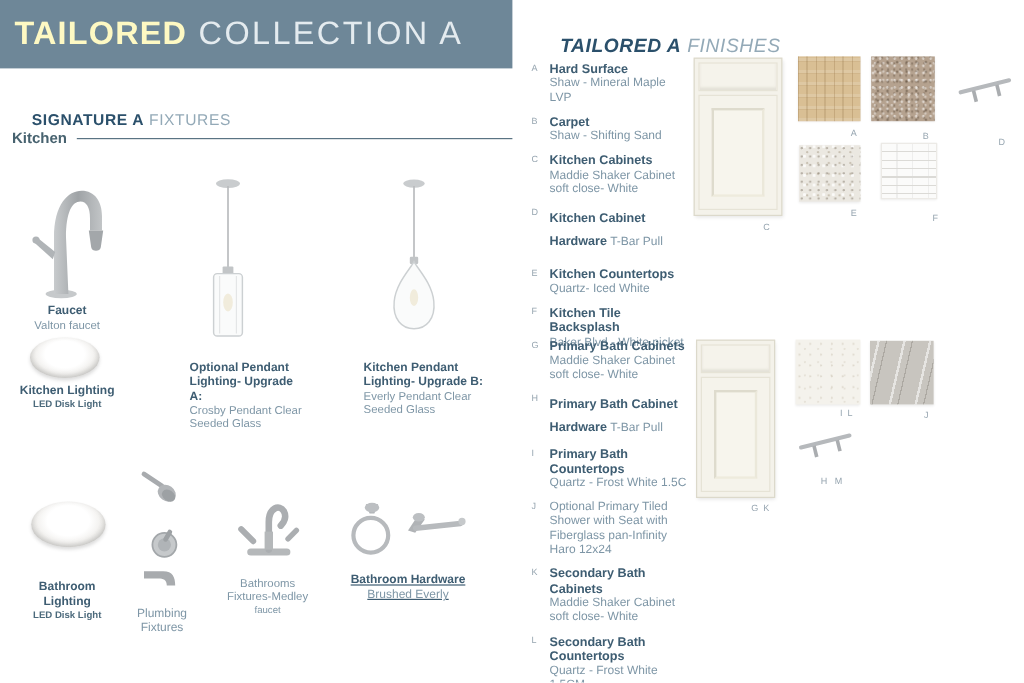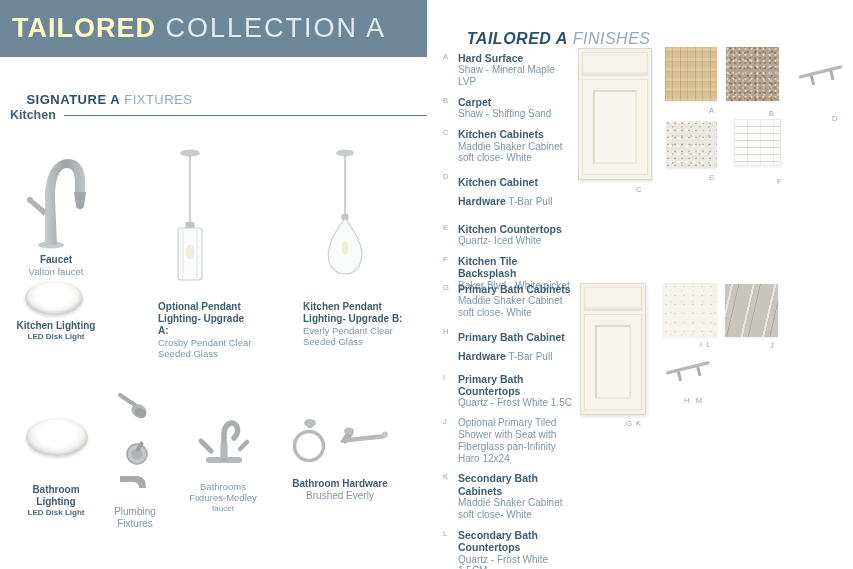--- a/index.html
+++ b/index.html
@@ -200,21 +200,21 @@
     <path d="M15 2 L25 2 L22 10 L18 10 Z" fill="#b0b3b6"></path>
     <ellipse cx="20" cy="5" rx="6" ry="4" fill="#bcbfc2"></ellipse>
     <circle cx="19" cy="28" r="14.5" stroke="#b7babd" stroke-width="3.5" fill="none"></circle>
   </svg>
   <svg style="left:334px;top:424px;" width="56" height="34" viewBox="0 0 56 34">
     <path d="M6 18 L14 6 L20 9 L12 20 Z" fill="#b0b3b6"></path>
     <ellipse cx="15" cy="7" rx="5" ry="3.6" fill="#bcbfc2"></ellipse>
     <rect x="10" y="12" width="42" height="4.5" rx="2.2" fill="#b7babd" transform="rotate(-6 31 14)"></rect>
     <ellipse cx="51" cy="10.5" rx="3" ry="3" fill="#c6c9cb"></ellipse>
   </svg>
-  <div class="plabel" style="left:288px;top:478px;width:104px;">
+  <div class="plabel" style="left:288px;top:478px;width:104px;text-decoration:underline;">
     <div class="t">Bathroom Hardware</div>
     <div class="s" style="font-size:10px;">Brushed Everly</div>
   </div>
 
   <div class="hd finishes-hd">
     <span class="h1">TAILORED A</span><span class="h2"> FINISHES</span>
   </div>
 
   <div class="fin-group" style="top:52px;">
     <div class="fin-item">

